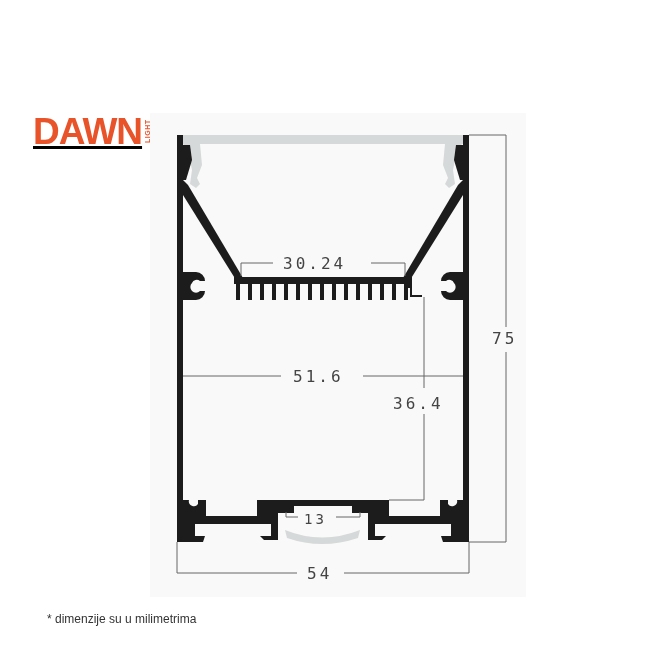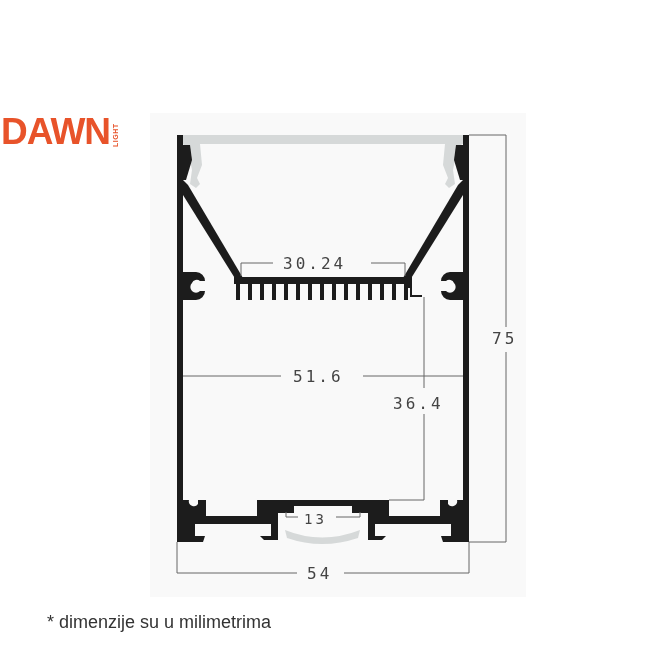--- a/index.html
+++ b/index.html
@@ -1,22 +1,22 @@
 <!DOCTYPE html>
 <html><head>
   <meta charset="utf-8">
   <style>
     html, body { margin: 0; padding: 0; background: #ffffff; }
     body { width: 668px; height: 668px; position: relative; overflow: hidden; font-family: "Liberation Sans", sans-serif; }
-    .logo { position: absolute; left: 1px; top: 113px; display: flex; align-items: center; }
+    .logo { position: absolute; left: 33px; top: 113px; display: flex; align-items: flex-start; text-decoration: underline; }
     .logo-main { font-family: "Liberation Sans", sans-serif; font-weight: 700; font-size: 37px; letter-spacing: -1px; line-height: 37px; }
     .logo-sub { writing-mode: vertical-rl; transform: rotate(180deg); font-size: 7px; font-weight: 700; letter-spacing: 0.5px; margin-left: 2px; line-height: 8px; height: 30px; text-align: left; }
     .drawing-panel { position: absolute; left: 150px; top: 113px; width: 376px; height: 484px; background: #f9f9f9; }
     svg.drawing { position: absolute; left: 0; top: 0; }
-    .footnote { position: absolute; left: 47px; top: 612px; font-size: 18px; color: #333; }
+    .footnote { position: absolute; left: 47px; top: 612px; font-size: 12px; color: #333; }
     .dim { font-family: "DejaVu Sans Mono", monospace; fill: #444; font-size: 16px; letter-spacing: 3px; }
   </style>
 </head>
 <body>
 
 <div class="logo">
   <span class="logo-main" style="color: rgb(232, 83, 42);">DAWN</span>
   <span class="logo-sub" style="color: rgb(232, 83, 42);">LIGHT</span>
 </div>
 

